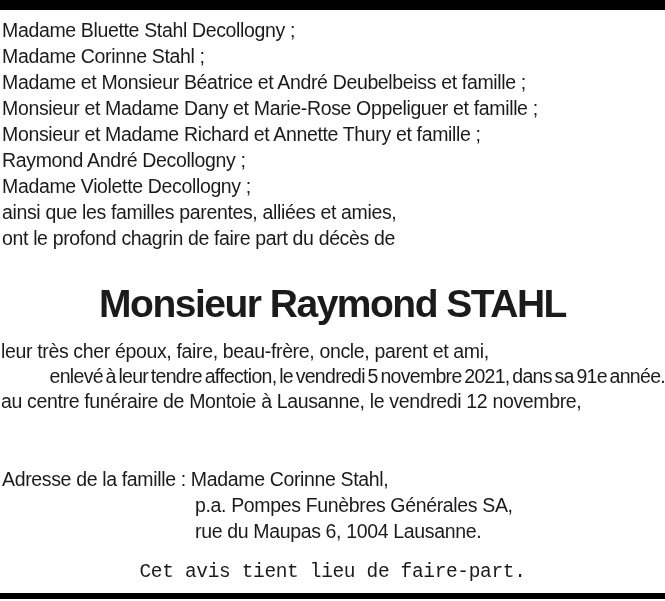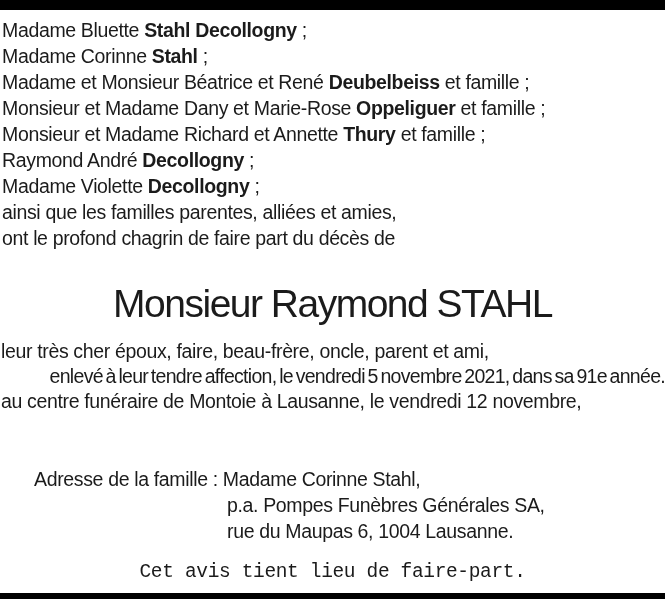--- a/index.html
+++ b/index.html
@@ -22,39 +22,39 @@
     width: 665px;
     background: #000000;
   }
   .bar.top    { top: 0;     height: 10px; }
   .bar.bottom { top: 593px; height: 6px;  }
 
   .line {
     white-space: nowrap;
     letter-spacing: -0.35px;
   }
-  b { font-weight: bold; }
+  b { font-weight: normal; }
 
   .names-block {
     position: absolute;
     top: 17px;
     left: 2px;
     right: 0;
     font-size: 19.5px;
     line-height: 26px;
   }
   .title {
     position: absolute;
     top: 278px;
     left: 0;
     width: 665px;
     margin: 0;
     text-align: center;
     font-size: 39px;
-    font-weight: normal;
+    font-weight: bold;
     letter-spacing: -1.5px;
     line-height: 52px;
     white-space: nowrap;
   }
   .body-block {
     position: absolute;
     top: 339px;
     left: 1px;
     right: 0;
     font-size: 19.5px;
@@ -65,21 +65,20 @@
     word-spacing: -2px;
     text-align: right;
   }
   .address-block {
     position: absolute;
     top: 466px;
     left: 2px;
     right: 0;
     font-size: 19.5px;
     line-height: 26px;
-    margin-left: 32px;
   }
   .line.indent { padding-left: 193px; }
 
   .footer-line {
     position: absolute;
     top: 559px;
     left: 0;
     width: 665px;
     text-align: center;
     font-size: 19.5px;
@@ -92,21 +91,21 @@
 </head>
 <body>
 
 <div class="page">
 
   <div class="bar top"></div>
 
   <div class="names-block">
     <div class="line"><span>Madame Bluette </span><b>Stahl Decollogny</b><span> ;</span></div>
     <div class="line"><span>Madame Corinne </span><b>Stahl</b><span> ;</span></div>
-    <div class="line"><span>Madame et Monsieur Béatrice et René </span><b>Deubelbeiss</b><span> et famille ;</span></div>
+    <div class="line"><span>Madame et Monsieur Béatrice et André </span><b>Deubelbeiss</b><span> et famille ;</span></div>
     <div class="line"><span>Monsieur et Madame Dany et Marie-Rose </span><b>Oppeliguer</b><span> et famille ;</span></div>
     <div class="line"><span>Monsieur et Madame Richard et Annette </span><b>Thury</b><span> et famille ;</span></div>
     <div class="line"><span>Raymond André </span><b>Decollogny</b><span> ;</span></div>
     <div class="line"><span>Madame Violette </span><b>Decollogny</b><span> ;</span></div>
     <div class="line">ainsi que les familles parentes, alliées et amies,</div>
     <div class="line">ont le profond chagrin de faire part du décès de</div>
   </div>
 
   <h1 class="title">Monsieur Raymond STAHL</h1>
 

